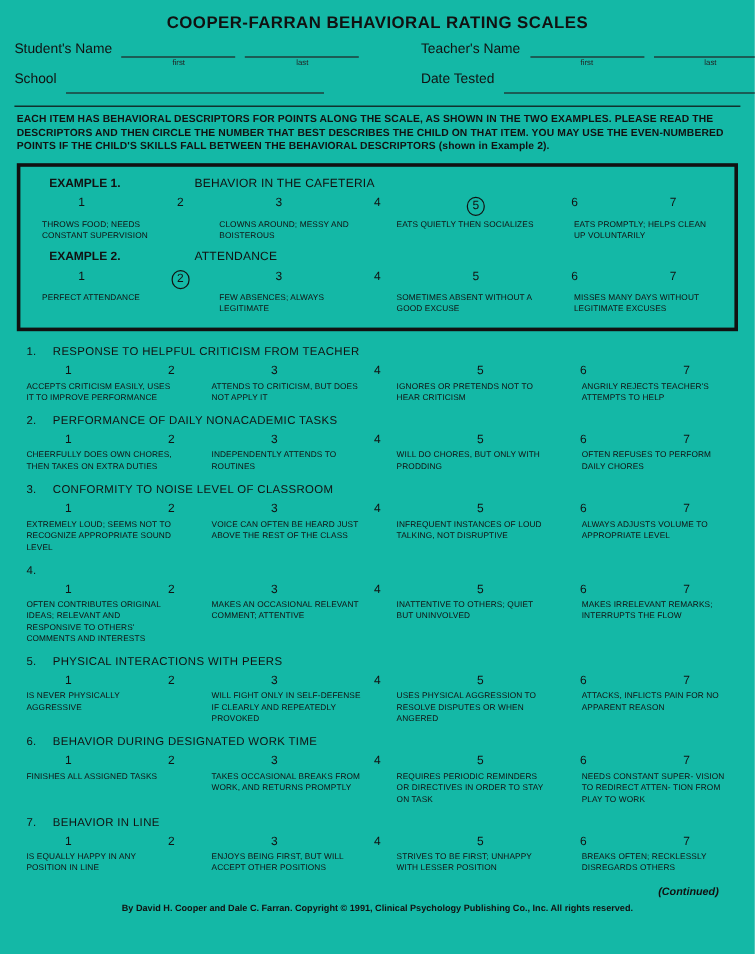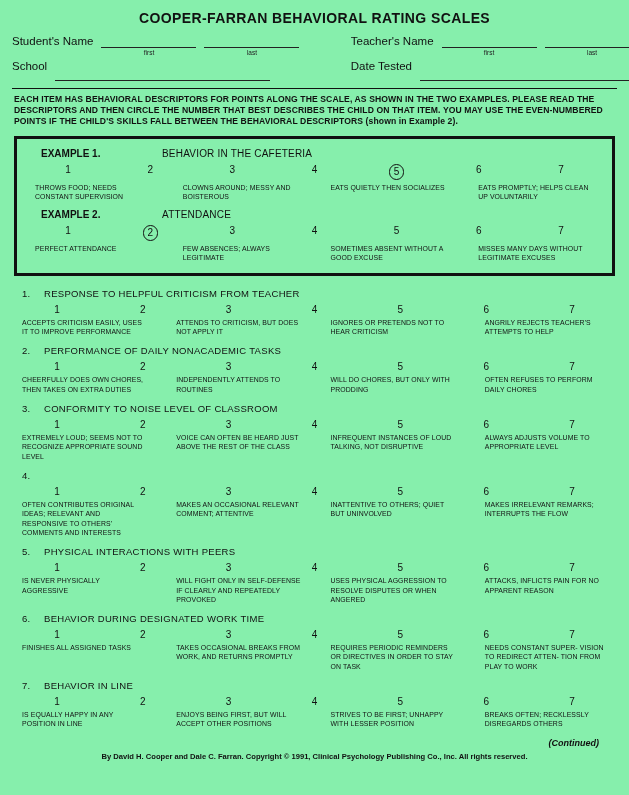--- a/index.html
+++ b/index.html
@@ -6,34 +6,34 @@
   body {
     background: #e8e8e8;
     font-family: "Liberation Sans", sans-serif;
     color: #111;
     -webkit-font-smoothing: antialiased;
   }
   .page {
     width: 629px;
     min-height: 795px;
     margin: 0 auto;
-    background: #86efac;
+    background: #14b8a6;
     padding: 8px 12px 6px 12px;
     position: relative;
   }
   .doc-title {
     text-align: center;
     font-size: 14px;
     font-weight: bold;
     letter-spacing: 0.4px;
     margin: 2px 0 8px 0;
   }
   
   .hdr { display: grid; grid-template-columns: 56% 44%; row-gap: 4px; }
-  .field-row { display: flex; align-items: flex-end; font-size: 11.5px; }
+  .field-row { display: flex; align-items: center; font-size: 11.5px; }
   .field-label { white-space: nowrap; padding-bottom: 9px; }
   .seg { display: inline-flex; flex-direction: column; align-items: center; margin-left: 8px; }
   .line { display: inline-block; border-bottom: 1px solid #222; height: 14px; }
   .sub { font-size: 6.5px; color: #222; margin-top: 1px; }
   .w-first { width: 95px; }
   .w-last  { width: 95px; }
   .w-long  { width: 215px; }
   .hdr-rule { border: none; border-top: 1.5px solid #111; margin: 7px 0 5px 0; }
   
   .instructions {

